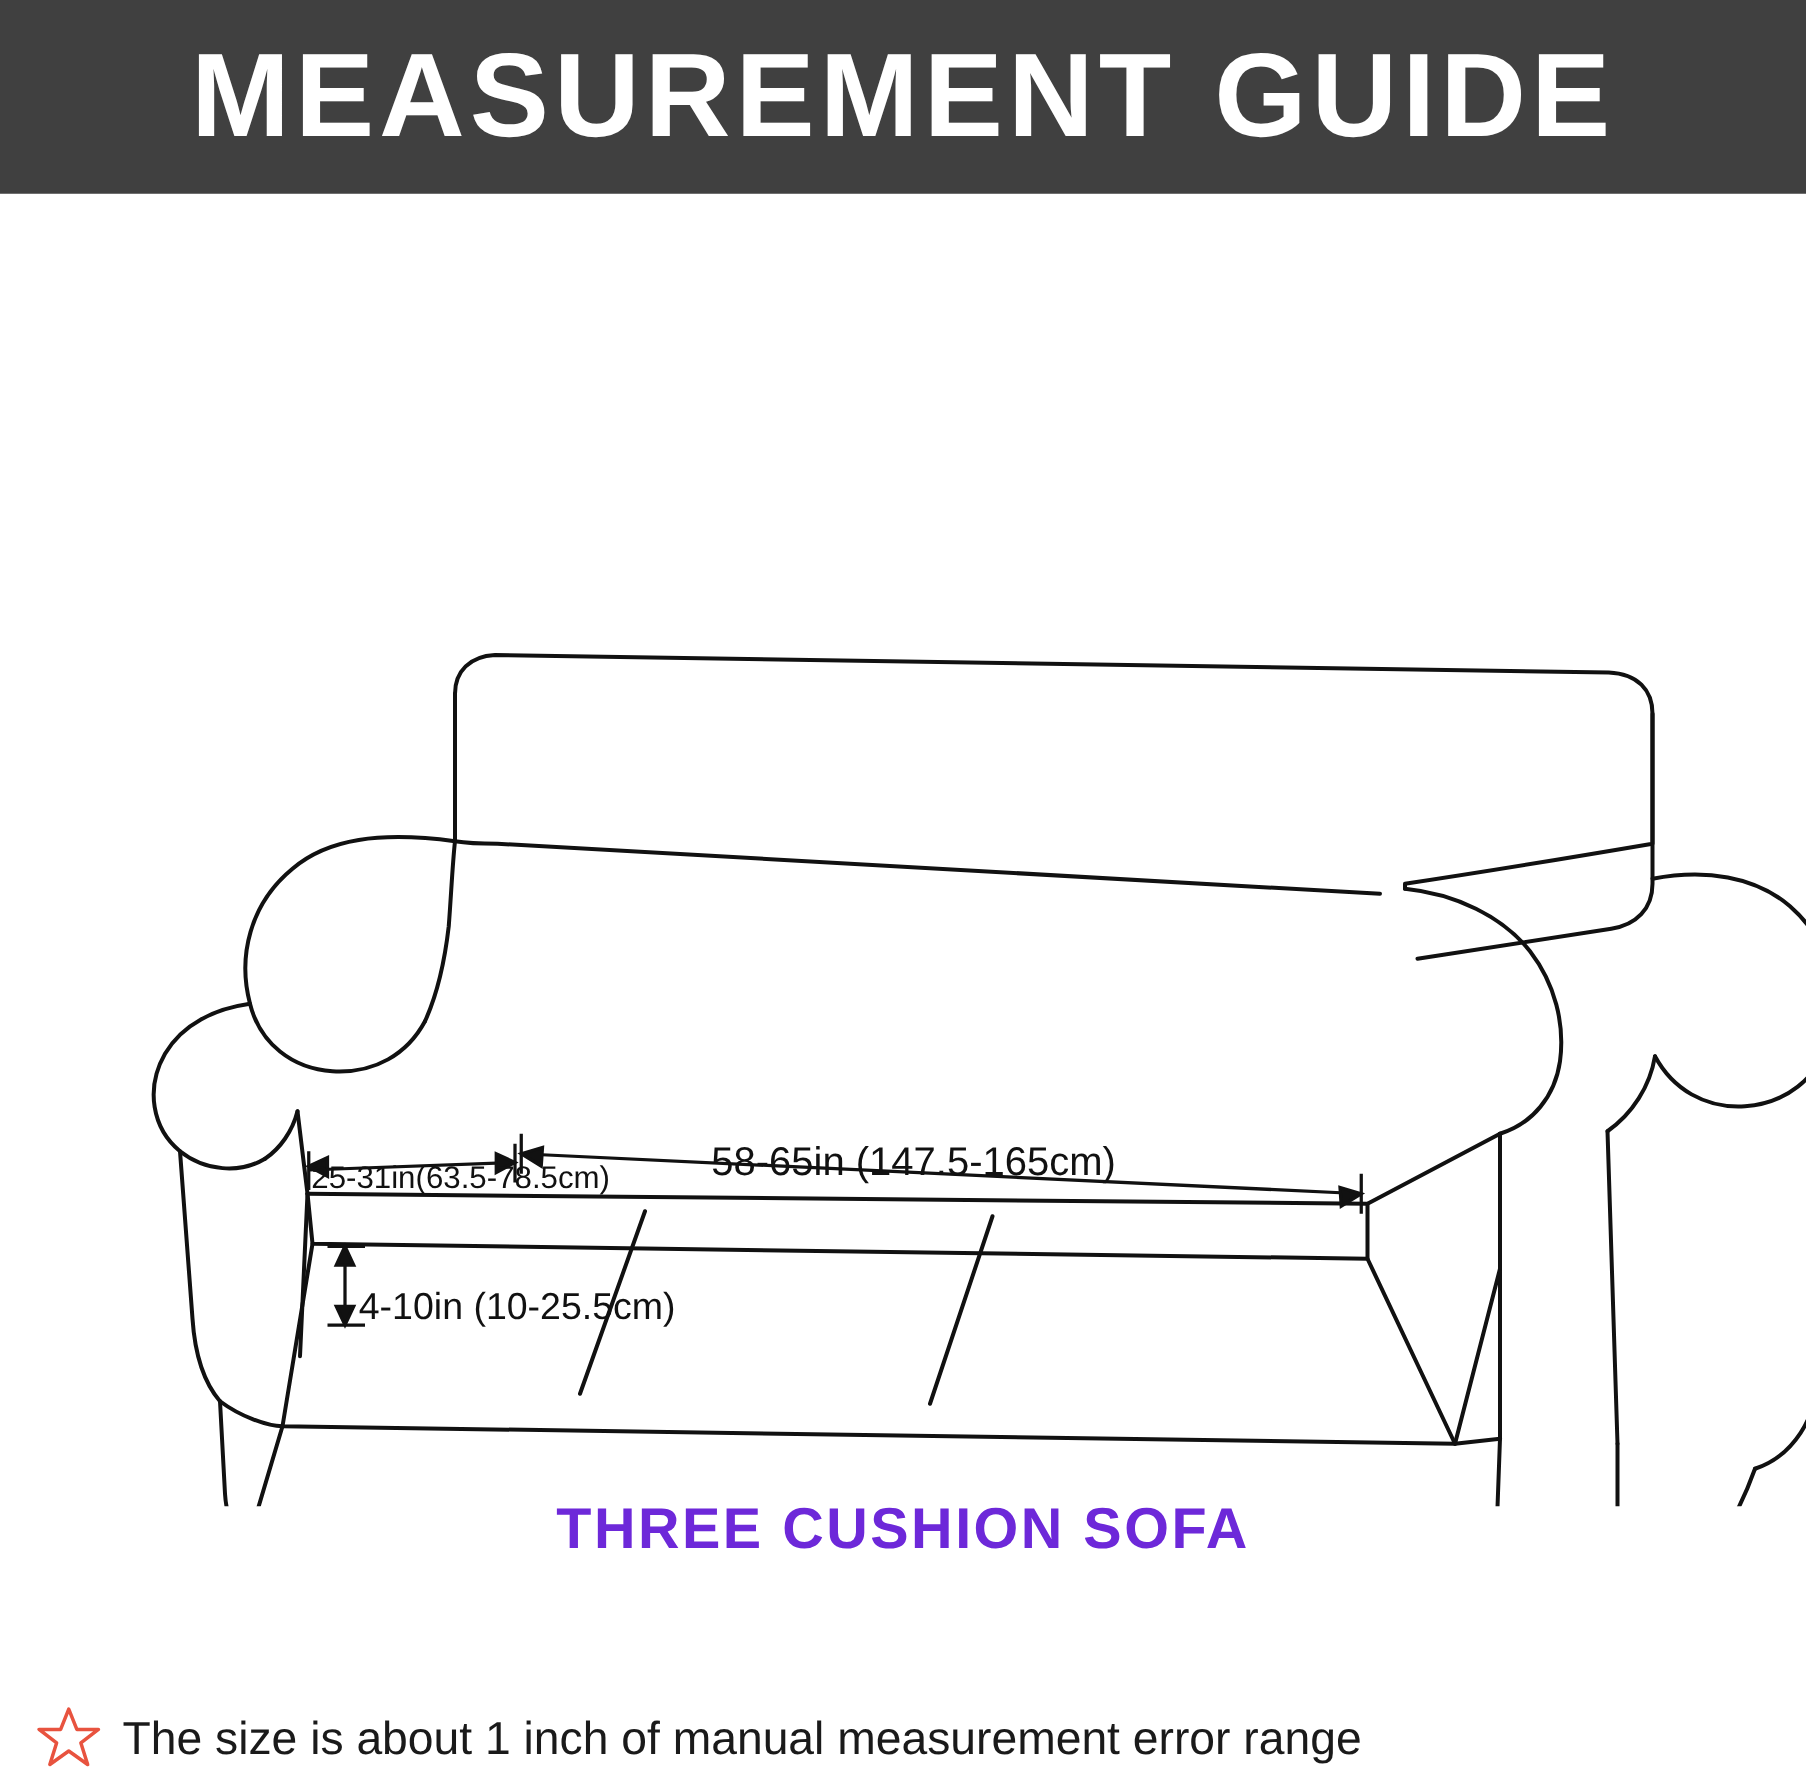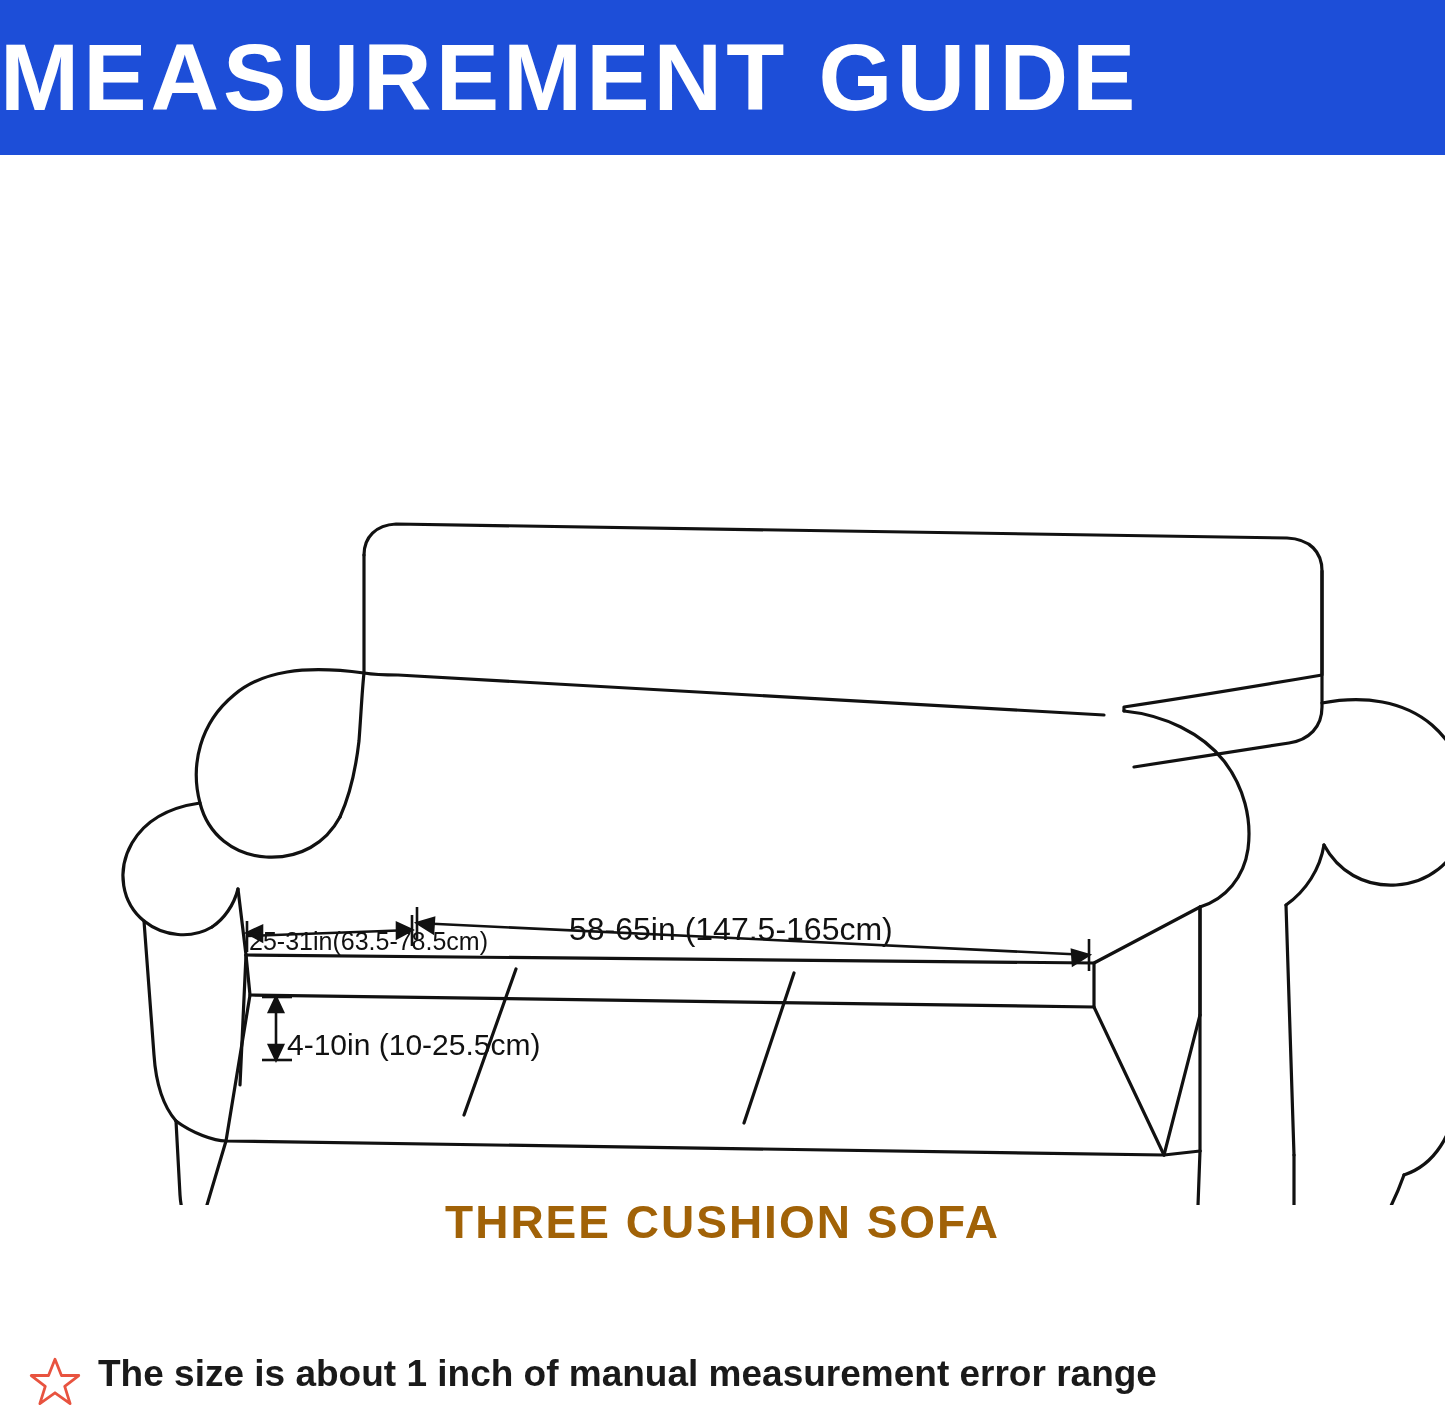--- a/index.html
+++ b/index.html
@@ -16,23 +16,24 @@
     overflow: hidden;
   }
 
   
   .header-banner {
     position: absolute;
     top: 0;
     left: 0;
     width: 1445px;
     height: 155px;
-    background: #1d4ed8;
+    background: #404040;
     display: flex;
     align-items: center;
+    justify-content: center;
   }
   .header-title {
     color: #ffffff;
     font-size: 95px;
     font-weight: bold;
     letter-spacing: 4px;
     line-height: 1;
     font-family: "Liberation Sans", sans-serif;
     white-space: nowrap;
   }
@@ -54,35 +55,34 @@
   
   .caption {
     position: absolute;
     top: 1195px;
     left: 0;
     width: 1445px;
     text-align: center;
     font-size: 46px;
     font-weight: bold;
     letter-spacing: 2px;
-    color: #a16207;
+    color: #6d28d9;
   }
 
   
   .footer-note {
     position: absolute;
     top: 1355px;
     left: 0;
     width: 1445px;
     height: 70px;
     display: flex;
-    align-items: flex-start;
+    align-items: center;
     padding-left: 28px;
     box-sizing: border-box;
-    font-weight: bold;
   }
   .star-icon {
     flex: 0 0 auto;
     width: 54px;
     height: 54px;
     margin-right: 16px;
   }
   .footer-text {
     font-size: 37px;
     color: #1a1a1a;

